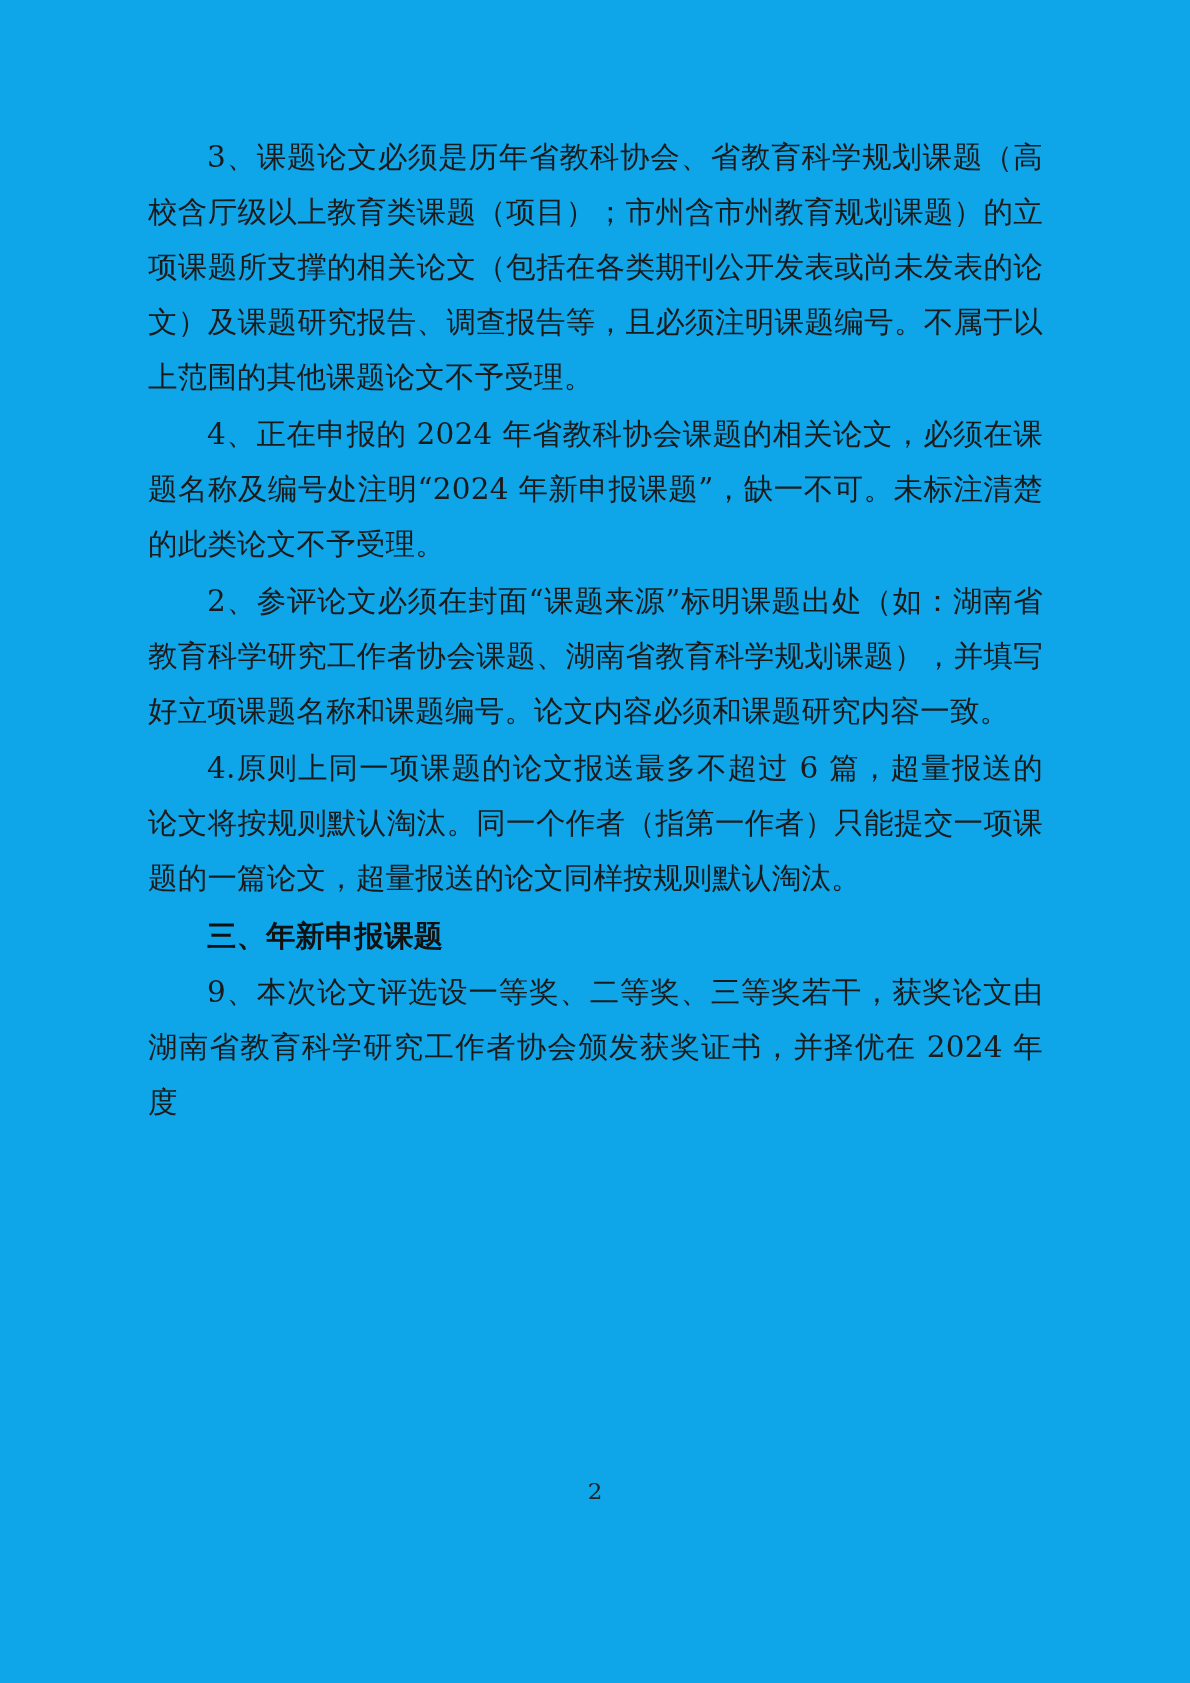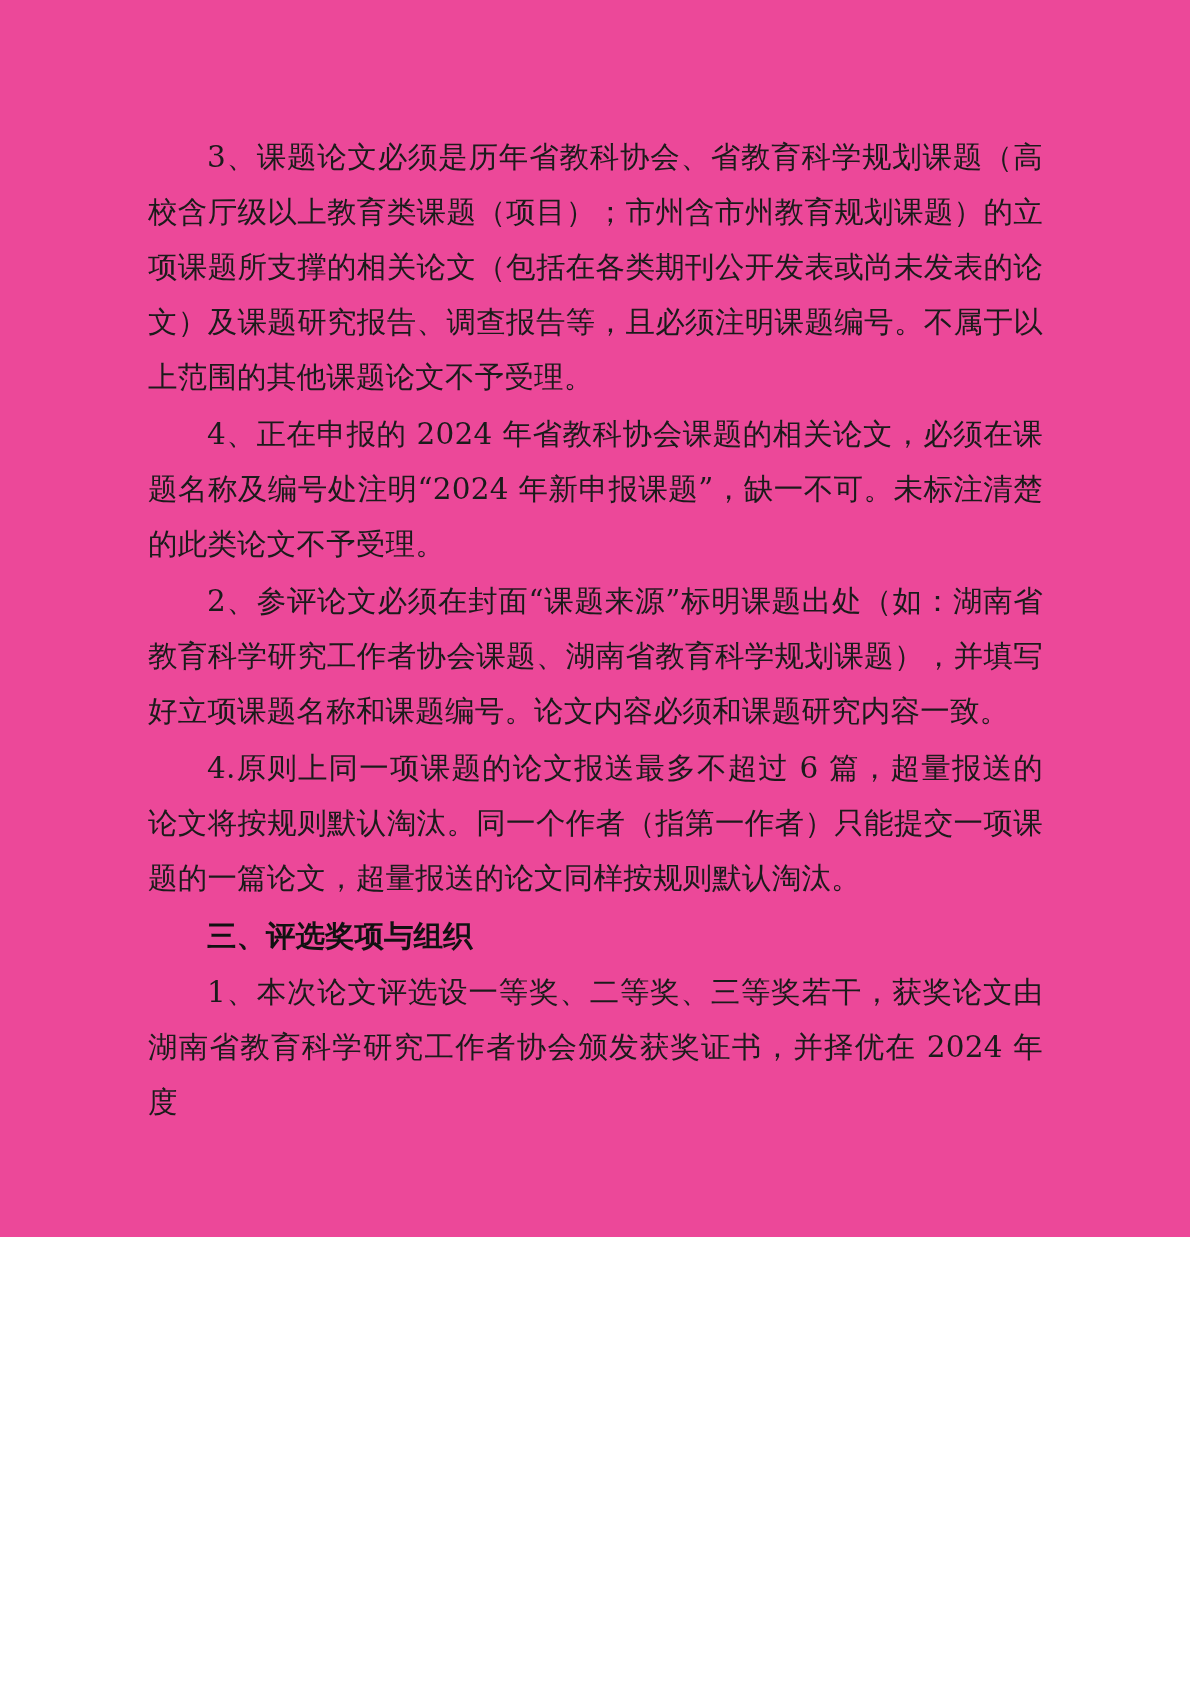--- a/index.html
+++ b/index.html
@@ -3,22 +3,22 @@
 <meta charset="utf-8">
 <style>
   html, body {
     margin: 0;
     padding: 0;
     background: #ffffff;
   }
   .page {
     position: relative;
     width: 1190px;
-    height: 1237px;
-    background: #ec4899;
+    height: 1683px;
+    background: #0ea5e9;
     margin: 0 auto;
     box-sizing: border-box;
     font-family: "DejaVu Serif", "Liberation Serif", serif;
     color: #1a1a1a;
     overflow: hidden;
   }
   .content {
     position: absolute;
     left: 148px;
     top: 130px;
@@ -66,21 +66,21 @@
 
     <p class="para">4、正在申报的 2024 年省教科协会课题的相关论文，必须在课题名称及编号处注明“2024 年新申报课题”，缺一不可。未标注清楚的此类论文不予受理。</p>
 
 
 
     <p class="para">2、参评论文必须在封面“课题来源”标明课题出处（如：湖南省教育科学研究工作者协会课题、湖南省教育科学规划课题），并填写好立项课题名称和课题编号。论文内容必须和课题研究内容一致。</p>
 
 
     <p class="para">4.原则上同一项课题的论文报送最多不超过 6 篇，超量报送的论文将按规则默认淘汰。同一个作者（指第一作者）只能提交一项课题的一篇论文，超量报送的论文同样按规则默认淘汰。</p>
 
-    <p class="heading">三、评选奖项与组织</p>
+    <p class="heading">三、年新申报课题</p>
 
-    <p class="para">1、本次论文评选设一等奖、二等奖、三等奖若干，获奖论文由湖南省教育科学研究工作者协会颁发获奖证书，并择优在 2024 年度</p>
+    <p class="para">9、本次论文评选设一等奖、二等奖、三等奖若干，获奖论文由湖南省教育科学研究工作者协会颁发获奖证书，并择优在 2024 年度</p>
 
   </div>
 
   <div class="page-number">2</div>
 
 </div>
 
 </body></html>

